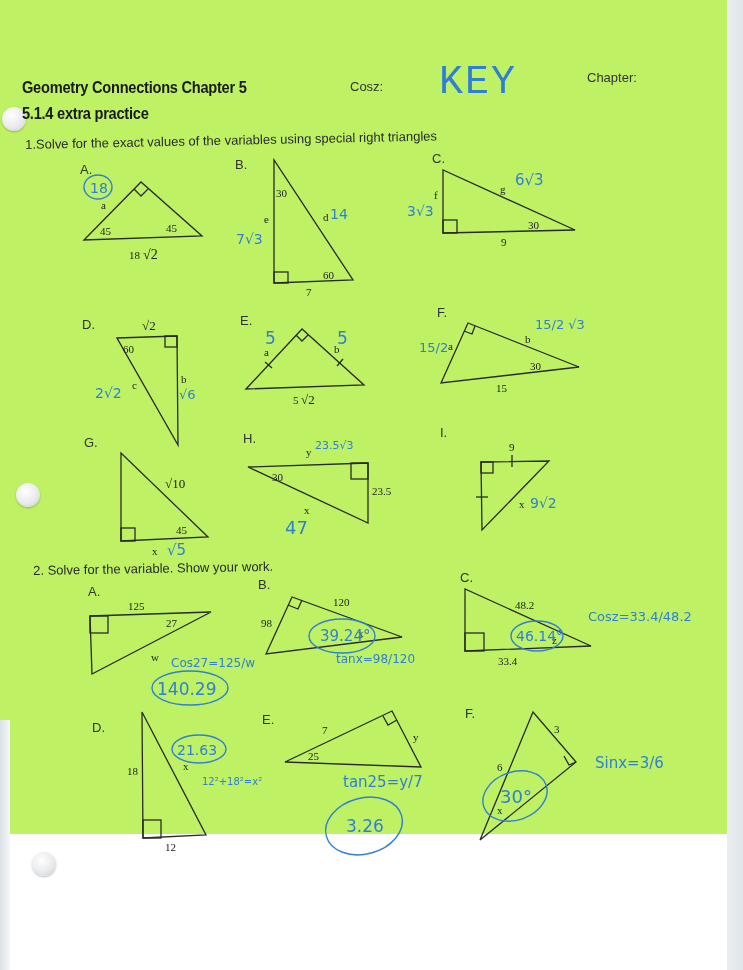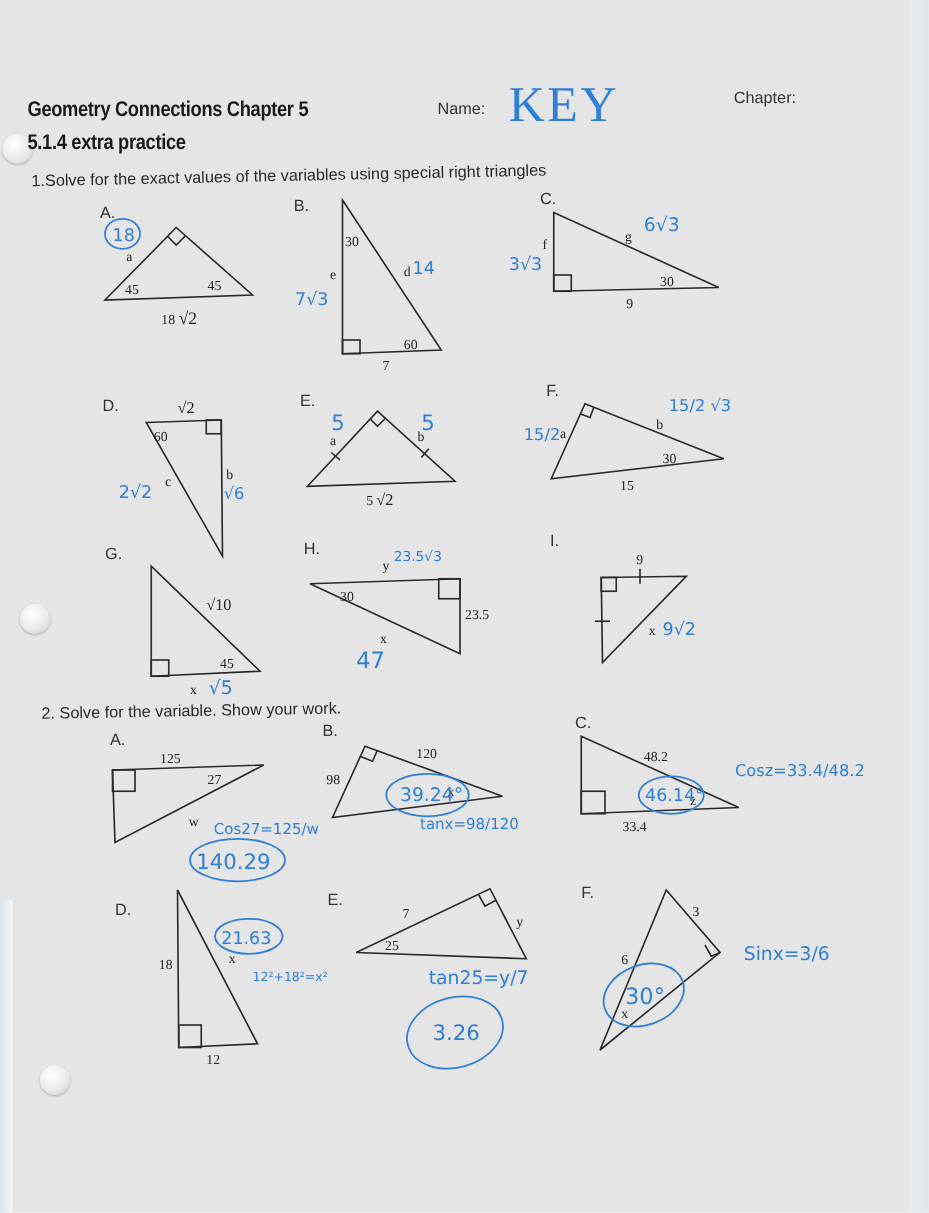--- a/index.html
+++ b/index.html
@@ -1,42 +1,42 @@
 <!DOCTYPE html>
 <html><head>
 <meta charset="utf-8">
 <style>
   html, body { margin:0; padding:0; }
   body { width:743px; height:970px; background:#ffffff; position:relative; overflow:hidden; font-family:"Liberation Sans", sans-serif; color:#222; }
-  .page { position:absolute; left:0; top:0; width:743px; height:970px; background:#e5e5e5; }
+  .page { position:absolute; left:0; top:0; width:743px; height:834px; background:#bef264; }
   .edge-right { position:absolute; left:727px; top:0; width:16px; height:970px; background:linear-gradient(to right,#e9edf0,#dfe5ea); }
   .edge-left { position:absolute; left:0; top:720px; width:10px; height:250px; background:linear-gradient(to right,#dbe2e7,#f6f7f8); }
   .hole { position:absolute; width:24px; height:24px; border-radius:50%; background:radial-gradient(circle at 40% 35%, #ffffff 0%, #e8eaec 55%, #c9cdd1 100%); box-shadow:0 1px 2px rgba(0,0,0,0.25); }
   .abs { position:absolute; white-space:nowrap; }
   .title { font-family:"Liberation Sans", sans-serif; font-weight:bold; font-size:17px; color:#1a1a1a; letter-spacing:-0.3px; transform:scaleX(0.86); transform-origin:left top; }
   .label { font-size:13px; color:#333; }
   .instr { font-size:13px; color:#2a2a2a; }
-  .hand { font-family:Liberation Serif, serif; color:#2f7fd6; }
+  .hand { font-family:Liberation Mono, monospace; color:#2f7fd6;margin-left:32px; }
   svg.fig { position:absolute; left:0; top:0; }
   svg text { font-family:"Liberation Serif", serif; fill:#222; }
   svg text.hw { font-family:"DejaVu Sans", sans-serif; fill:#2f7fd6; }
 </style>
 </head>
 <body>
 
 <div class="page">
   <div class="edge-right"></div>
   <div class="edge-left"></div>
   <div class="hole" style="left:2px;top:107px;"></div>
   <div class="hole" style="left:16px;top:483px;"></div>
   <div class="hole" style="left:32px;top:852px;"></div>
 
   <div class="abs title" style="left:22px;top:78px;">Geometry Connections Chapter 5</div>
   <div class="abs title" style="left:22px;top:104px;">5.1.4 extra practice</div>
-  <div class="abs label" style="left:350px;top:79px;">Name:</div>
+  <div class="abs label" style="left:350px;top:79px;">Cosz:</div>
   <div class="abs hand" style="left:407px;top:60px;font-size:40px;font-weight:300;letter-spacing:2px;">KEY</div>
   <div class="abs label" style="left:587px;top:70px;">Chapter:</div>
 
   <div class="abs instr" style="left:25px;top:137px;transform:rotate(-1.2deg);transform-origin:left top;">1.Solve for the exact values of the variables using special right triangles</div>
 
   <div class="abs label" style="left:80px;top:162px;">A.</div>
   <div class="abs label" style="left:235px;top:157px;">B.</div>
   <div class="abs label" style="left:432px;top:151px;">C.</div>
   <div class="abs label" style="left:82px;top:317px;">D.</div>
   <div class="abs label" style="left:240px;top:313px;">E.</div>

